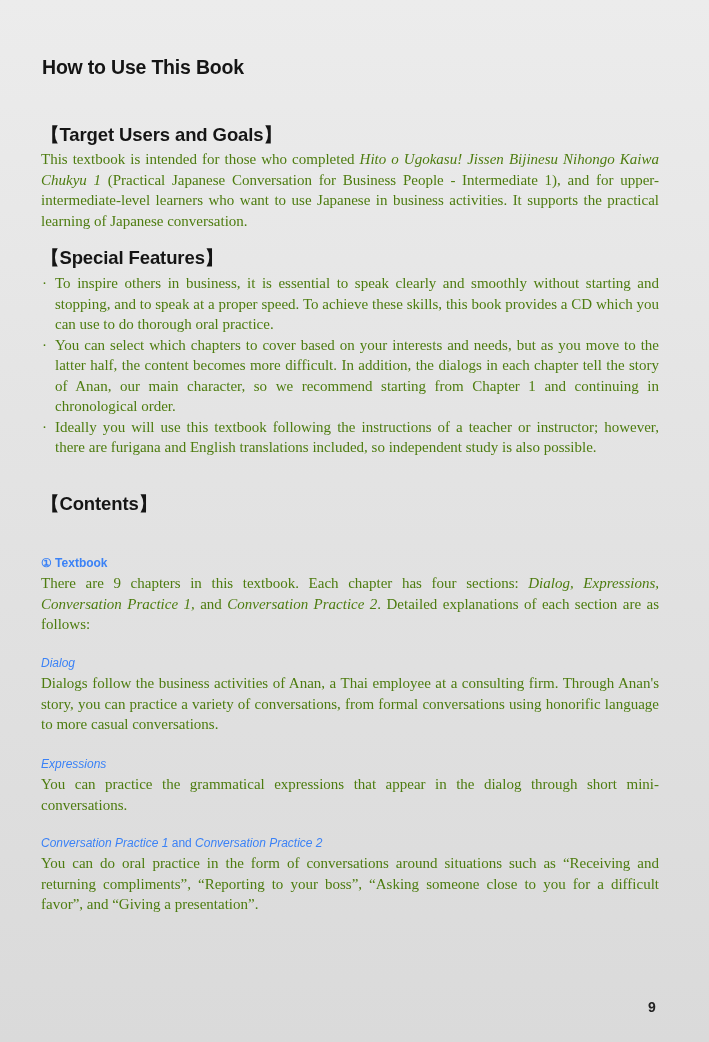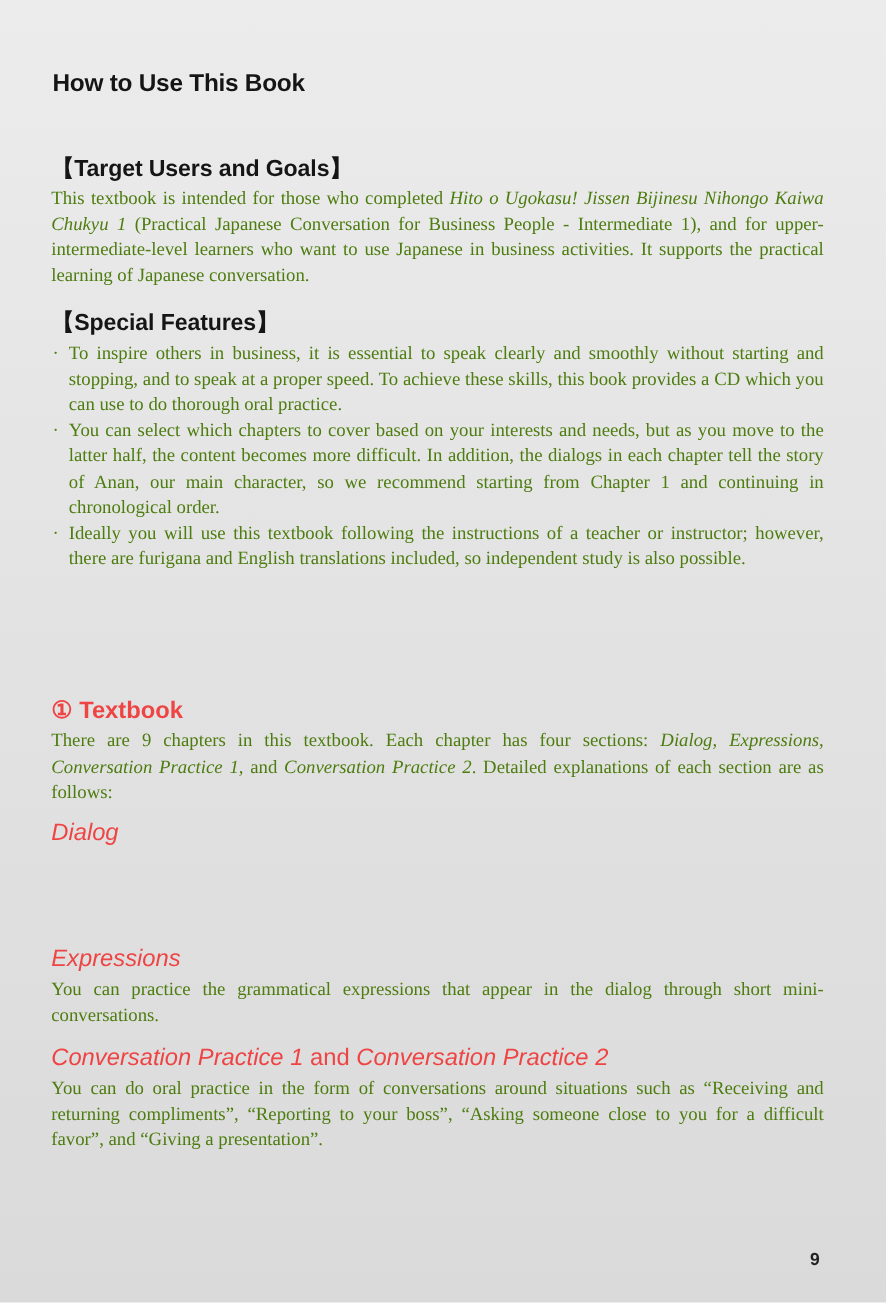--- a/index.html
+++ b/index.html
@@ -27,22 +27,22 @@
   #sec-target { top: 122px; }
   #sec-target h2 { margin-bottom: 2px; }
   #sec-features { top: 245px; }
   #sec-features h2 { margin-bottom: 3px; }
   ul { list-style: none; margin: 0; padding: 0; }
   li { position: relative; padding-left: 14px; }
   li::before { content: "·"; position: absolute; left: 1px; top: 0; }
   #sec-contents { top: 491px; }
   #sec-contents h2 { margin-bottom: 2px; }
   .sub-h {
-    font-family: "Liberation Sans", sans-serif; font-size: 19px; margin: 0;
-    color: #ef4444;
+    font-family: "Liberation Sans", sans-serif; font-size: 12px; margin: 0;
+    color: #3b82f6;
   }
   .sub-h.bold { font-weight: bold; }
   .sub-h.ital { font-style: italic; }
   #textbook { position: absolute; top: 556px; left: 0; width: 618px; }
   #dialog { position: absolute; top: 656px; left: 0; width: 618px; }
   #expressions { position: absolute; top: 757px; left: 0; width: 618px; }
   #practice { position: absolute; top: 836px; left: 0; width: 618px; }
   .sub-h + p { margin-top: 3px; }
   #page-number {
     position: absolute; left: 648px; top: 999px;
@@ -64,29 +64,31 @@
   <div class="sec" id="sec-features">
     <h2>【Special Features】</h2>
     <ul>
       <li>To inspire others in business, it is essential to speak clearly and smoothly without starting and stopping, and to speak at a proper speed. To achieve these skills, this book provides a CD which you can use to do thorough oral practice.</li>
       <li>You can select which chapters to cover based on your interests and needs, but as you move to the latter half, the content becomes more difficult. In addition, the dialogs in each chapter tell the story of Anan, our main character, so we recommend starting from Chapter 1 and continuing in chronological order.</li>
       <li>Ideally you will use this textbook following the instructions of a teacher or instructor; however, there are furigana and English translations included, so independent study is also possible.</li>
     </ul>
   </div>
 
   <div class="sec" id="sec-contents">
+    <h2>【Contents】</h2>
   </div>
 
   <div id="textbook">
     <div class="sub-h bold">① Textbook</div>
     <p><span>There are 9 chapters in this textbook. Each chapter has four sections: </span><em>Dialog, Expressions, Conversation Practice 1,</em><span> and </span><em>Conversation Practice 2</em><span>. Detailed explanations of each section are as follows:</span></p>
   </div>
 
   <div id="dialog">
     <div class="sub-h ital">Dialog</div>
+    <p>Dialogs follow the business activities of Anan, a Thai employee at a consulting firm. Through Anan's story, you can practice a variety of conversations, from formal conversations using honorific language to more casual conversations.</p>
   </div>
 
   <div id="expressions">
     <div class="sub-h ital">Expressions</div>
     <p>You can practice the grammatical expressions that appear in the dialog through short mini-conversations.</p>
   </div>
 
   <div id="practice">
     <div class="sub-h"><em>Conversation Practice 1</em><span> and </span><em>Conversation Practice 2</em></div>
     <p>You can do oral practice in the form of conversations around situations such as “Receiving and returning compliments”, “Reporting to your boss”, “Asking someone close to you for a difficult favor”, and “Giving a presentation”.</p>

